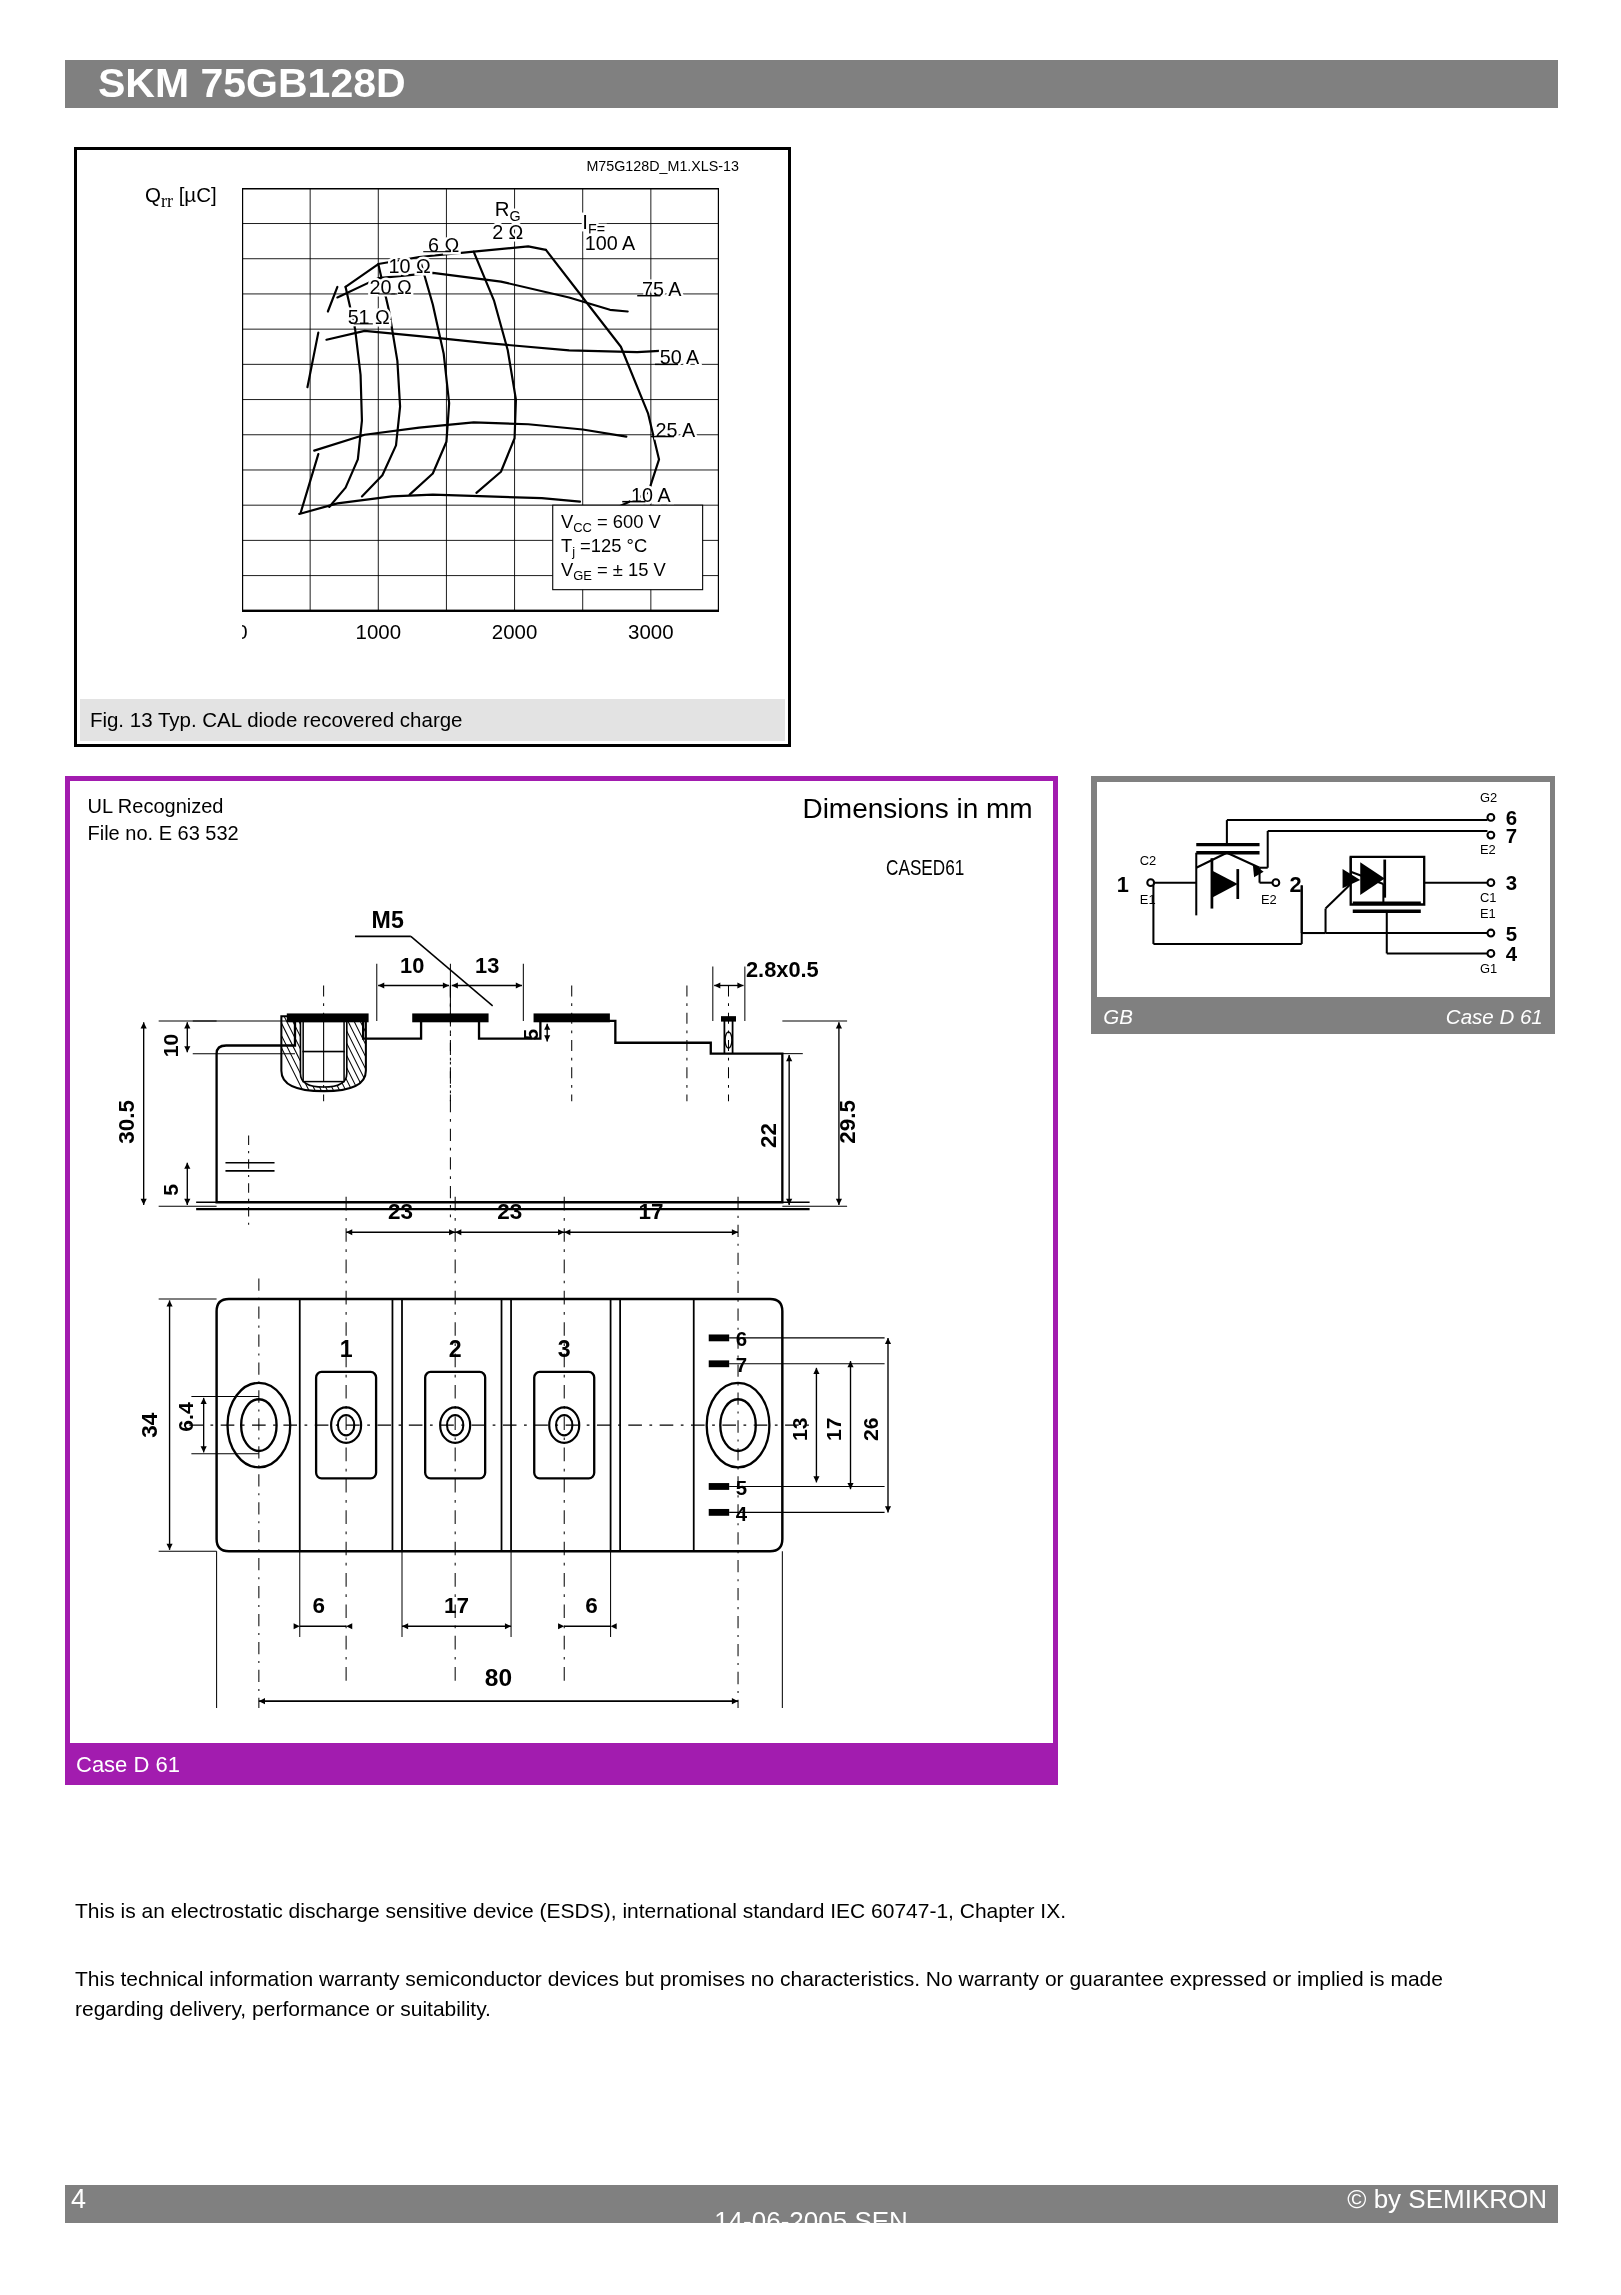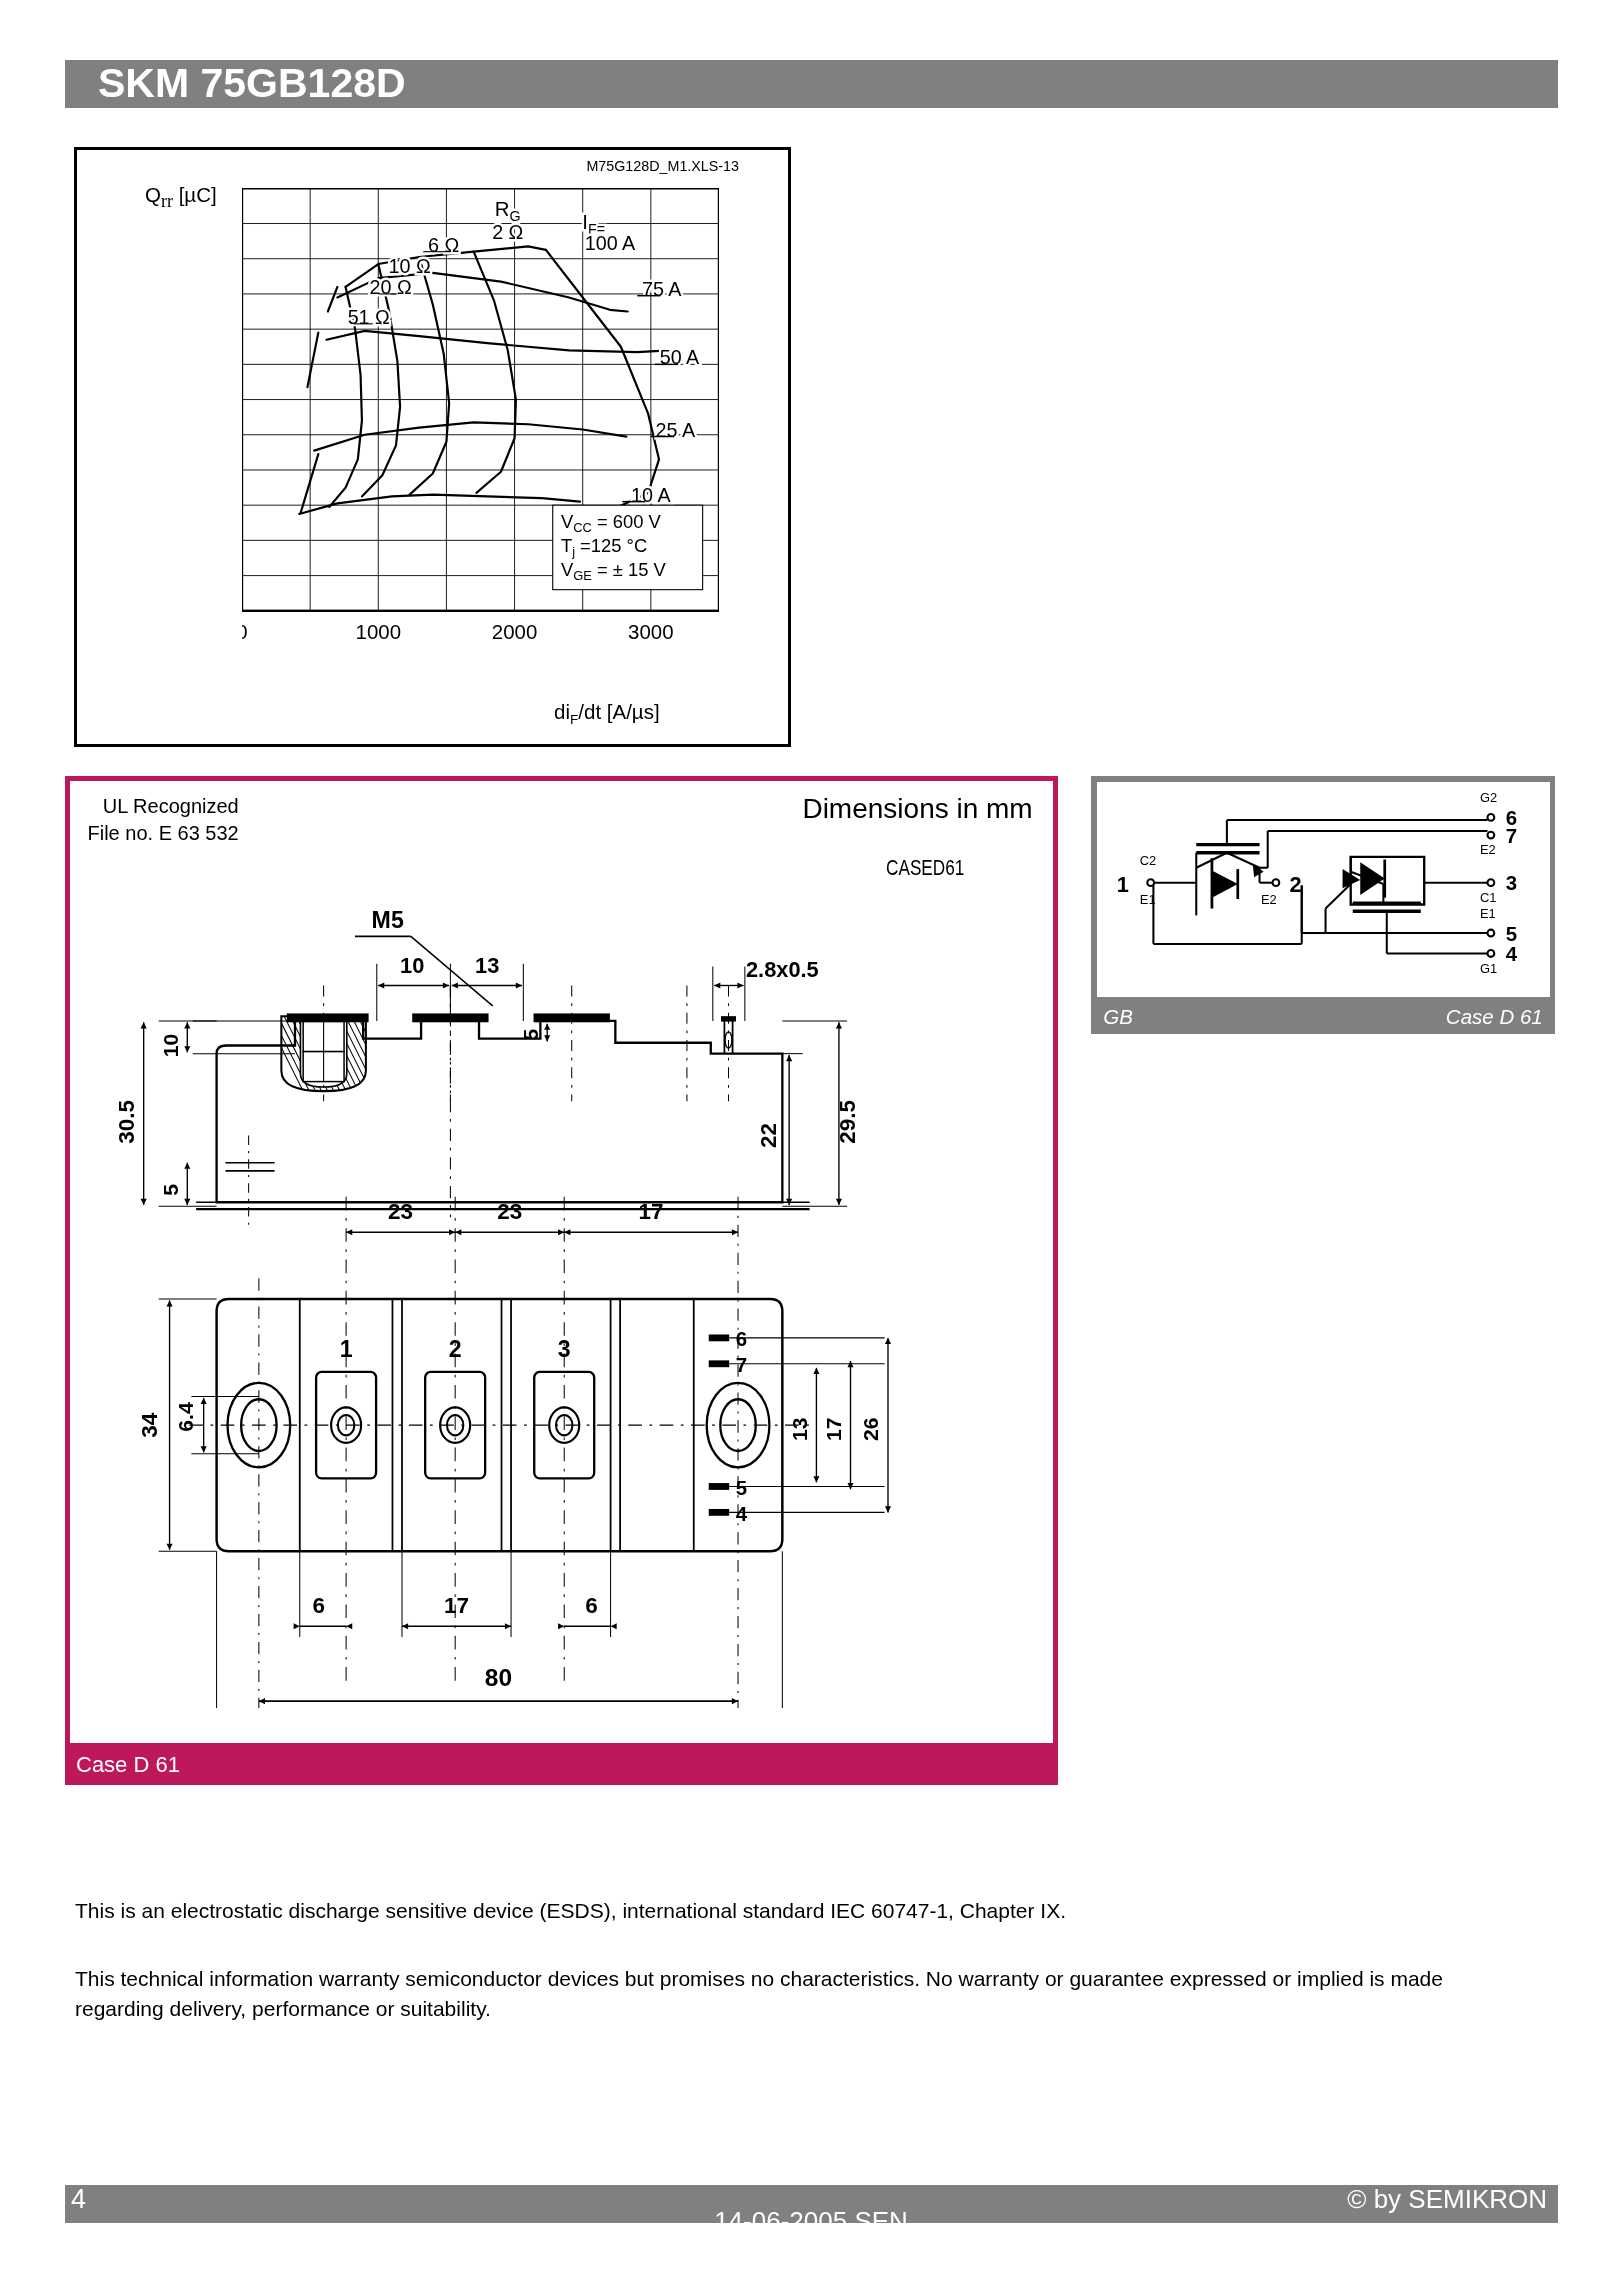--- a/index.html
+++ b/index.html
@@ -66,23 +66,22 @@
     font-size: 20.5px;
     display: flex; align-items: center;
     padding-left: 9.5px;
     box-sizing: border-box;
   }
 
   
   .case-panel {
     position: absolute;
     left: 65px; top: 776px; width: 993px; height: 1009px;
-    background: #be185d;
+    background: #a21caf;
     box-sizing: border-box;
-    text-align: right;
   }
   .case-inner {
     position: absolute;
     left: 4.8px; top: 4.8px; right: 4.8px; bottom: 42px;
     background: #fff;
   }
   .case-footer {
     position: absolute;
     left: 0; right: 0; bottom: 0; height: 40px;
     display: flex; align-items: center;
@@ -256,20 +255,21 @@
           <text x="468" y="534" font-size="27" font-family="&quot;Liberation Sans&quot;, sans-serif" fill="#000"><tspan>T</tspan><tspan dy="6" font-size="19">j</tspan><tspan dy="-6" font-size="27"> =125 °C</tspan></text>
           <text x="468" y="569" font-size="27" font-family="&quot;Liberation Sans&quot;, sans-serif" fill="#000"><tspan>V</tspan><tspan dy="6" font-size="19">GE</tspan><tspan dy="-6" font-size="27"> = ± 15 V</tspan></text>
         </g>
       </svg>
   </div>
 
   <div class="xlabel">
     <span>di</span><sub>F</sub><span>/dt [A/µs]</span>
   </div>
 
+  <div class="fig-caption">Fig. 13 Typ. CAL diode recovered charge</div>
 </div>
 
 <div class="case-panel">
   <div class="case-inner">
 
     <div class="ul-text">
       <div>UL Recognized</div>
       <div>File no. E 63 532</div>
     </div>
     <div class="dims-text">Dimensions in mm</div>

